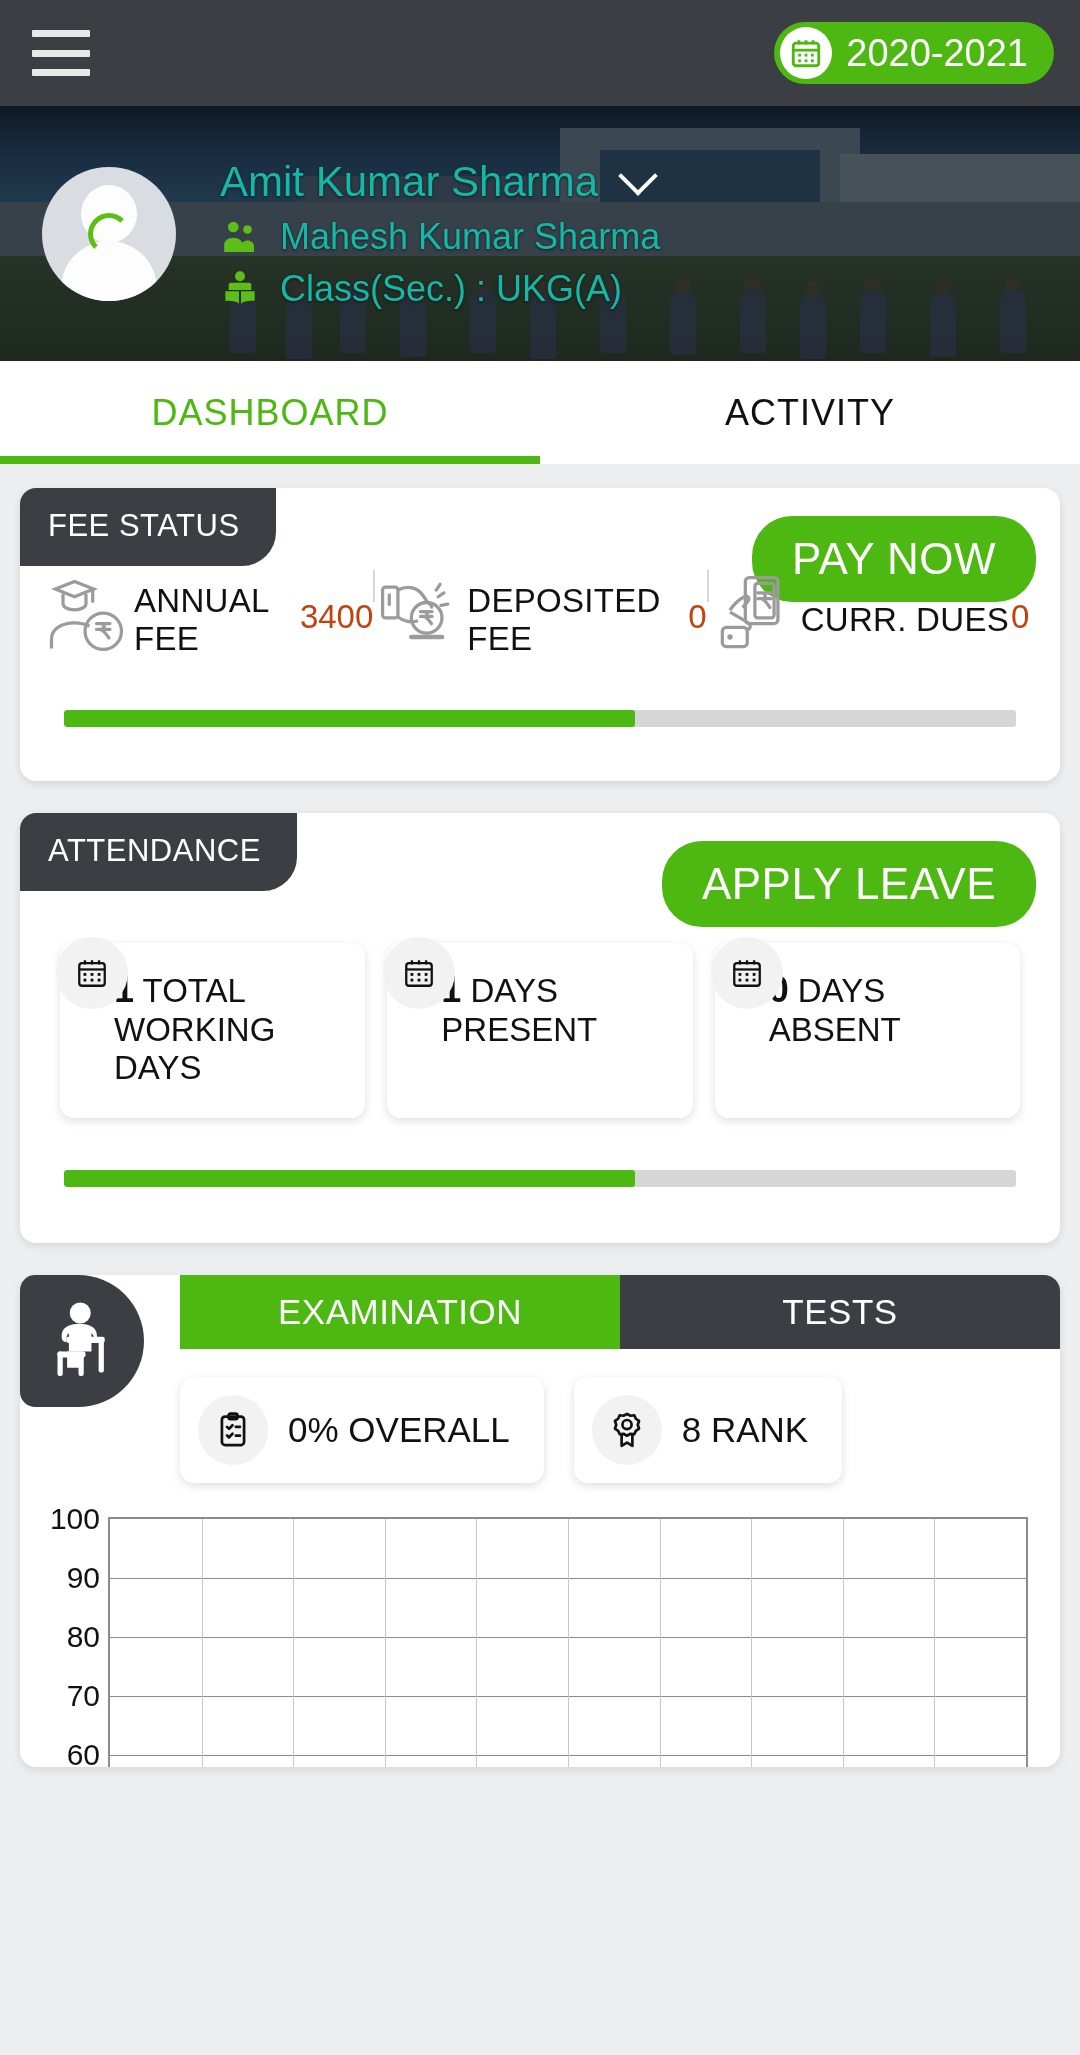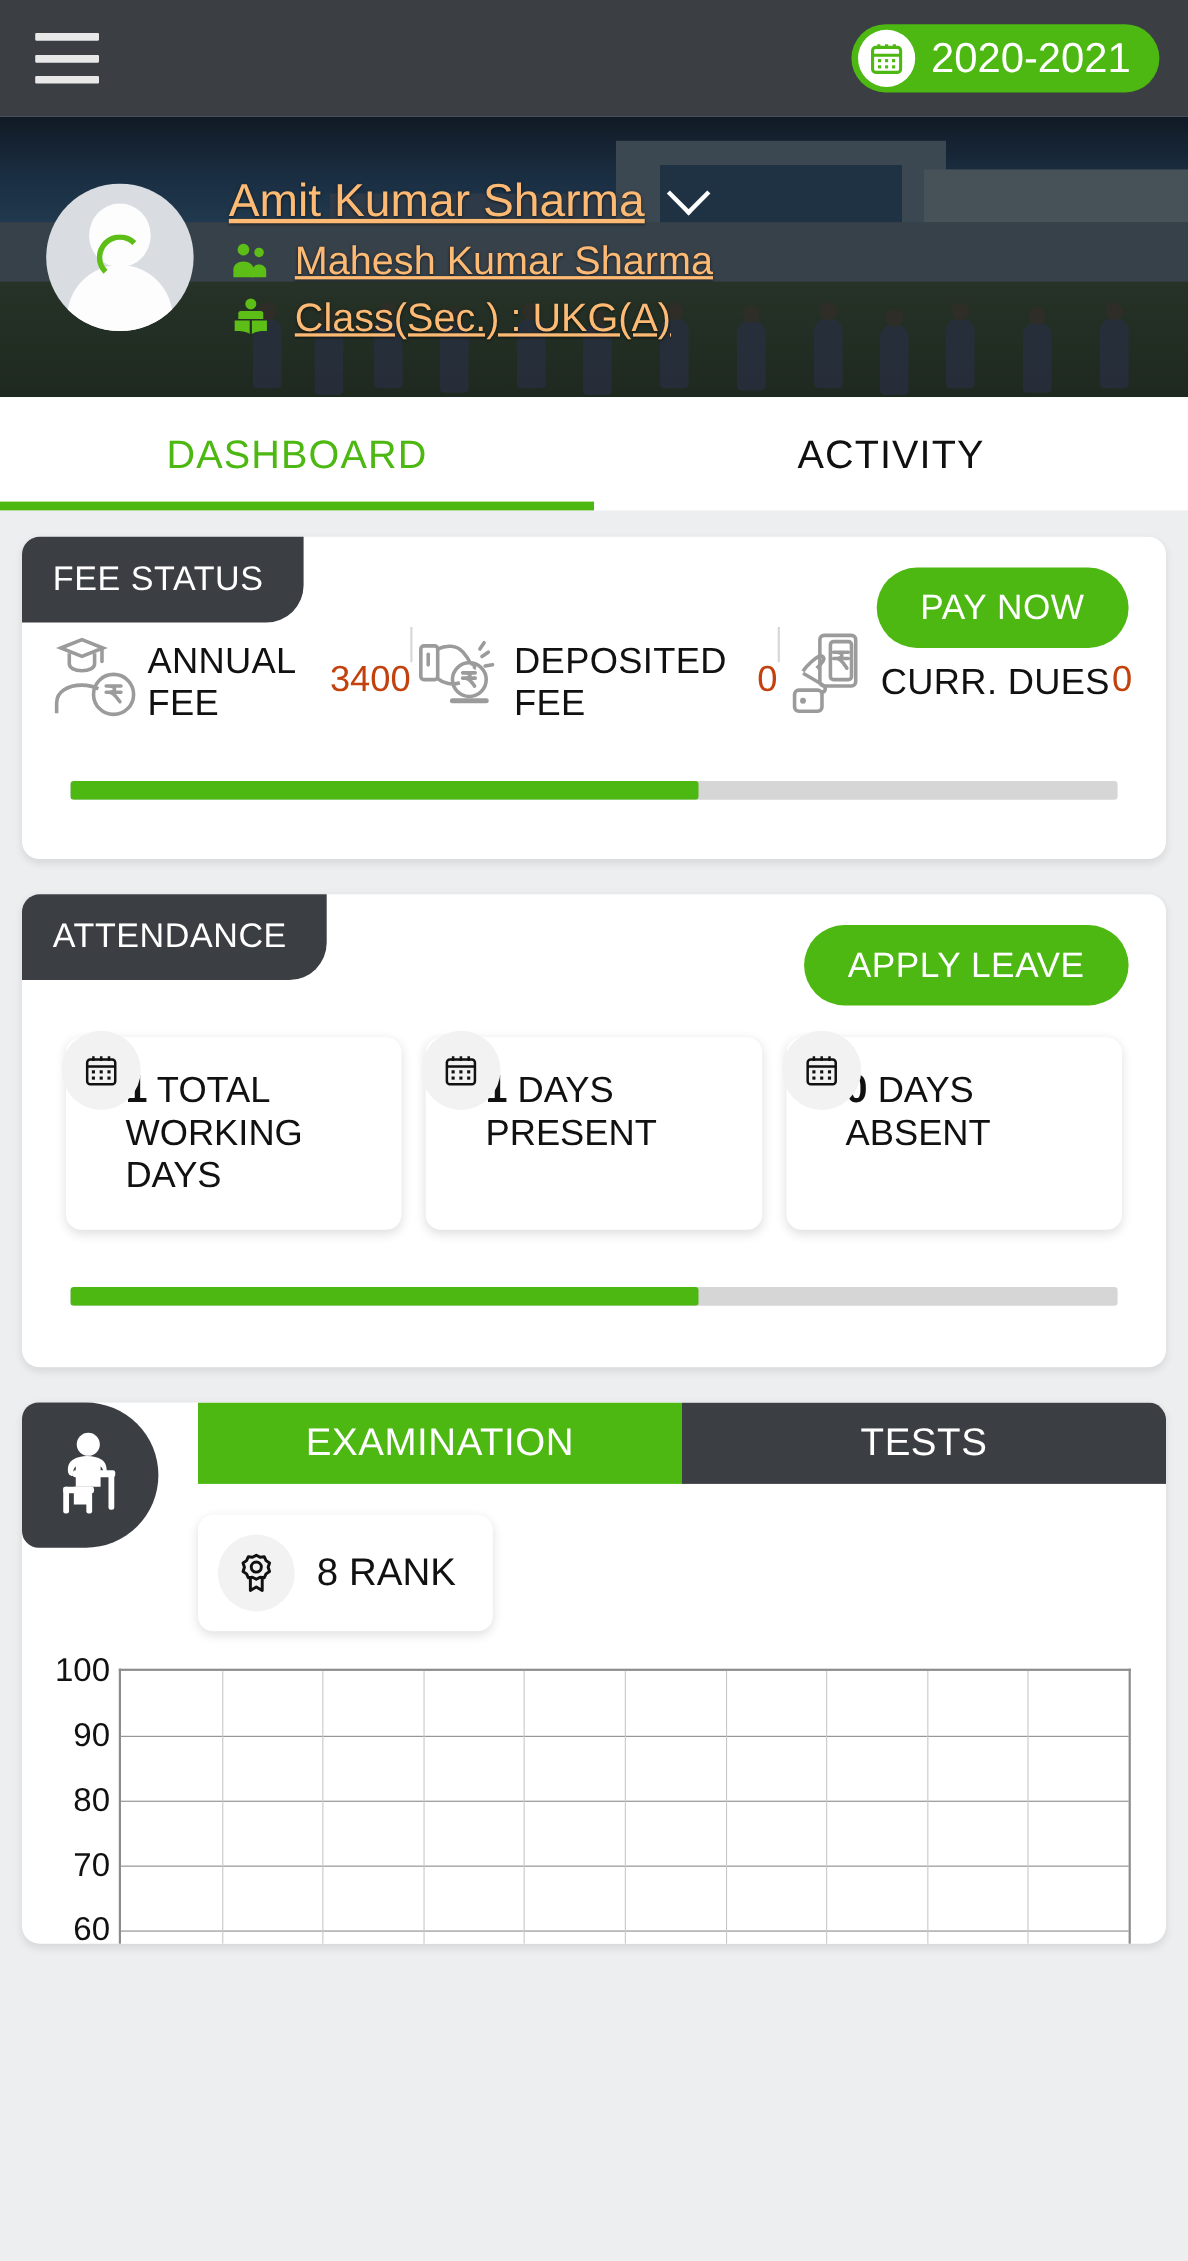--- a/index.html
+++ b/index.html
@@ -50,43 +50,43 @@
   .profile { position:absolute; inset:0; display:flex; align-items:center; padding-left:42px; }
   .avatar { width:134px; height:134px; border-radius:50%; background:#d9dde1;
     position:relative; overflow:hidden; flex:0 0 auto; }
   .avatar .head { position:absolute; left:50%; top:18px; transform:translateX(-50%);
     width:56px; height:58px; border-radius:50%; background:#fdfdfd; }
   .avatar .body { position:absolute; left:50%; bottom:-24px; transform:translateX(-50%);
     width:96px; height:84px; border-radius:48px 48px 0 0; background:#fdfdfd; }
   .spinner { position:absolute; left:50%; top:50%; transform:translate(-50%,-50%);
     width:42px; height:42px; border:5px solid transparent; border-left-color:#5cbe16;
     border-top-color:#5cbe16; border-radius:50%; }
-  .pinfo { margin-left:32px; color:#fdba74;text-decoration:underline; }
+  .pinfo { margin-left:44px; color:#14b8a6; }
   .pname-row { display:flex; align-items:center; gap:26px; }
   .pname { font-size:42px; font-weight:400; text-shadow:0 1px 3px rgba(0,0,0,.6); }
   .chev { width:28px; height:28px; border-right:4px solid #fff; border-bottom:4px solid #fff;
     transform:rotate(45deg); margin-top:-12px; }
   .prow { display:flex; align-items:center; gap:20px; margin-top:10px; }
   .prow .txt { font-size:36px; text-shadow:0 1px 3px rgba(0,0,0,.6); }
 
   
   .tabs { height:103px; background:#fff; display:flex; position:relative; }
   .tab { flex:1; display:flex; align-items:center; justify-content:center;
     font-size:36px; letter-spacing:1px; color:#101010; cursor:pointer; }
   .tab.active { color:#4cb811; }
   .tab-underline { position:absolute; bottom:0; left:0; width:50%; height:8px; background:#4cb811; }
 
   
   .body-area { padding:24px 20px 0 20px; }
   .card { background:#fff; border-radius:16px; position:relative;
     box-shadow:0 3px 8px rgba(0,0,0,.10); margin-bottom:32px; }
   .card-tag { position:absolute; left:0; top:0; background:#3b3e42; color:#fff;
     border-radius:16px 0 34px 0; padding:20px 36px 22px 28px; font-size:31px; letter-spacing:.5px; }
-  .card-action { position:absolute; right:34px; top:28px; background:#4cb811; color:#fff;
-    border:none; border-radius:40px; font-size:32px; letter-spacing:.5px;
+  .card-action { position:absolute; right:24px; top:28px; background:#4cb811; color:#fff;
+    border:none; border-radius:40px; font-size:44px; letter-spacing:.5px;
     padding:18px 40px; cursor:pointer; font-family:inherit; }
 
   
   .fee-card { padding-top:76px; padding-bottom:54px; }
   .fee-stats { display:flex; padding:0 20px; }
   .fee-col { flex:1; display:flex; flex-direction:row; align-items:center; gap:2px;
     position:relative; }
   .fee-col + .fee-col::before { content:""; position:absolute; left:0; top:6px; bottom:56px;
     width:2px; background:#d8d8d8; }
   .fee-icon { height:92px; display:flex; align-items:flex-end; justify-content:center; }
@@ -392,20 +392,32 @@
       <div class="exam-tabs">
         <div class="exam-tab on">
           <span>EXAMINATION</span>
         </div>
         <div class="exam-tab">
           <span>TESTS</span>
         </div>
       </div>
 
       <div class="pill-row">
+        <div class="pill">
+          <div class="pill-ic">
+            <svg width="38" height="38" viewBox="0 0 24 24" fill="none" stroke="#111" stroke-width="1.7">
+              <rect x="5" y="3.5" width="14" height="18" rx="2"></rect>
+              <rect x="9.2" y="1.6" width="5.6" height="3.6" rx="1.2"></rect>
+              <path d="M8.2 10l1.3 1.3 2.2-2.3" stroke-linecap="round" stroke-linejoin="round"></path>
+              <path d="M8.2 15.4l1.3 1.3 2.2-2.3" stroke-linecap="round" stroke-linejoin="round"></path>
+              <path d="M13.8 10h2.6M13.8 15.6h2.6" stroke-linecap="round"></path>
+            </svg>
+          </div>
+          <div class="pill-txt">0% OVERALL</div>
+        </div>
 
         <div class="pill">
           <div class="pill-ic">
             <svg width="38" height="38" viewBox="0 0 24 24" fill="none" stroke="#111" stroke-width="1.7" stroke-linejoin="round">
               <path d="M12 1.8l2.2 1.2 2.4-.3 1 2.2 2 1.4-.8 2.4.8 2.4-2 1.4-1 2.2-2.4-.3L12 15.6l-2.2-1.2-2.4.3-1-2.2-2-1.4.8-2.4-.8-2.4 2-1.4 1-2.2 2.4.3z"></path>
               <circle cx="12" cy="8.6" r="2.9"></circle>
               <path d="M8.6 14.6V22l3.4-2 3.4 2v-7.4"></path>
             </svg>
           </div>
           <div class="pill-txt">8 RANK</div>

